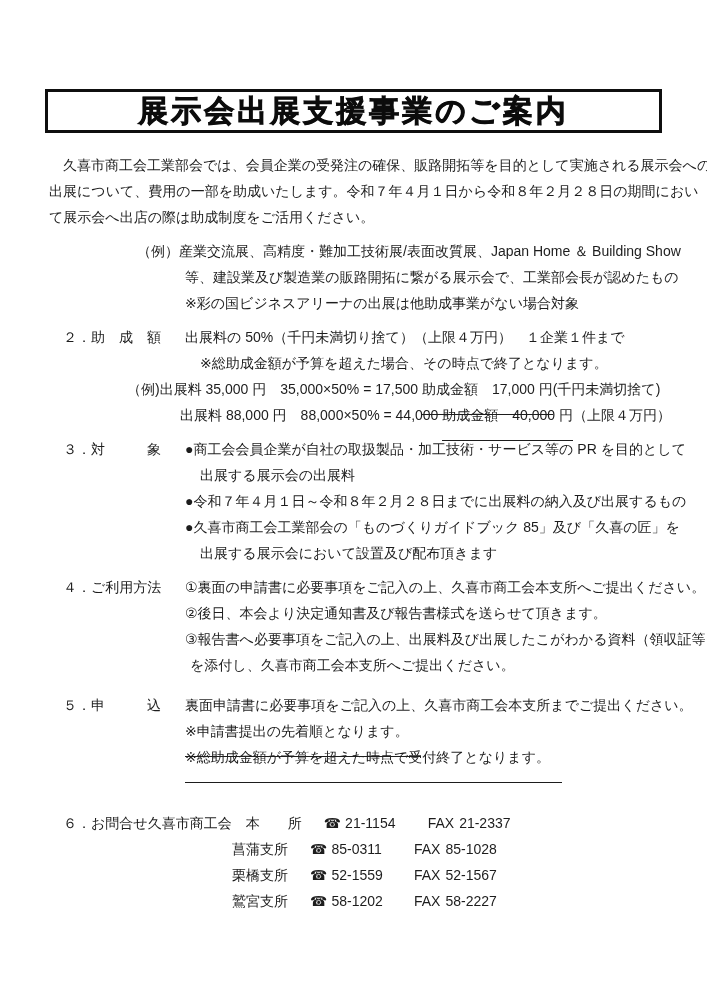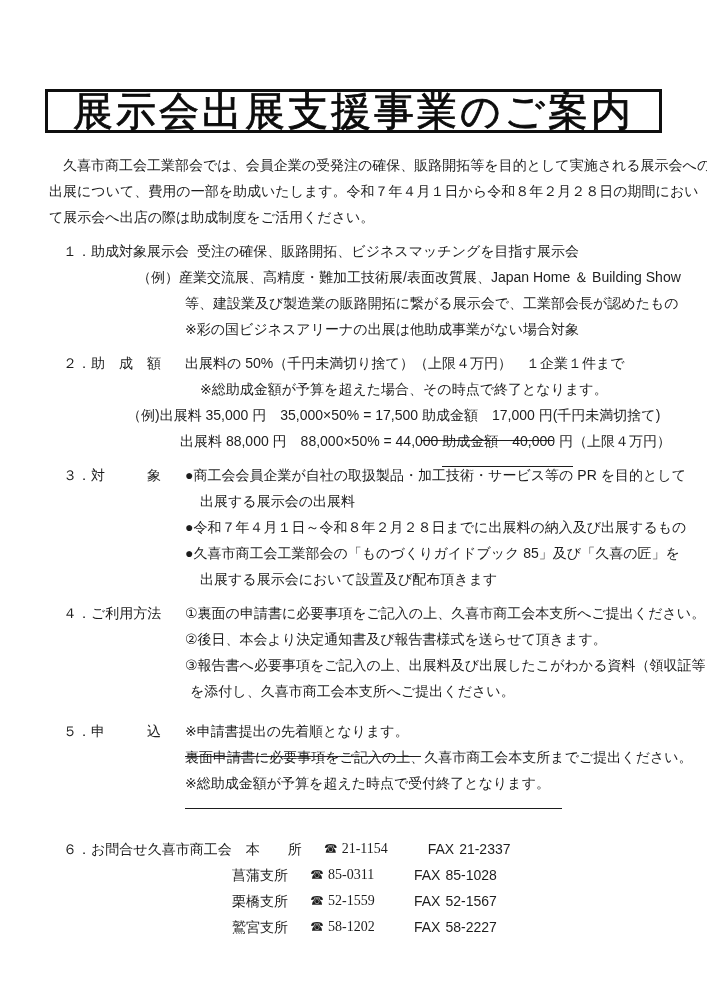--- a/index.html
+++ b/index.html
@@ -23,23 +23,23 @@
     margin: 89px 45px 0 45px;
     border: 3px solid #0f0f0f;
     height: 38px;
     display: flex;
     align-items: center;
     justify-content: center;
     box-sizing: content-box;
   }
   .title-box h1 {
     margin: 0;
-    font-size: 40px;
+    font-size: 30px;
     line-height: 30px;
-    font-weight: 400;
+    font-weight: 700;
     letter-spacing: 3px;
     color: #0c0c0c;
     -webkit-text-stroke: 0.8px #0c0c0c;
     white-space: nowrap;
   }
 
   
   .intro { margin-top: 19px; }
 
   
@@ -71,21 +71,21 @@
   }
   .ul-pad { padding-right: 12px; }
 
   
   .sec-contact { margin-top: 40px; }
   .c-row { display: flex; }
   .c-headcol { flex: 0 0 85px; box-sizing: border-box; padding-left: 14px; white-space: nowrap; }
   .c-org     { flex: 0 0 98px; white-space: nowrap; }
   .c-spacer  { flex: 0 0 183px; }
   .c-office  { flex: 0 0 78px; white-space: nowrap; }
-  .c-tel     { flex: 0 0 92px; white-space: nowrap; font-family: Liberation Serif, serif; }
+  .c-tel     { flex: 0 0 92px; white-space: nowrap; }
   .c-fax     { white-space: nowrap; }
   .phone-glyph { margin-right: 4px; }
   .fax-label { margin-right: 5px; padding-left: 12px; }
 </style>
 </head>
 <body>
 
 <div class="page">
 
   <div class="title-box">
@@ -94,23 +94,20 @@
 
   <div class="content">
 
     <div class="intro">
       <div class="line">　久喜市商工会工業部会では、会員企業の受発注の確保、販路開拓等を目的として実施される展示会への</div>
       <div class="line">出展について、費用の一部を助成いたします。令和７年４月１日から令和８年２月２８日の期間におい</div>
       <div class="line">て展示会へ出店の際は助成制度をご活用ください。</div>
     </div>
 
     <div class="sec">
-      <div class="line s1-head">
-        <span>１．助成対象展示会</span><span class="s1-lead">受注の確保、販路開拓、ビジネスマッチングを目指す展示会</span>
-      </div>
       <div class="s1-example">
         <div class="line">
           <span>（例）</span><span>産業交流展、高精度・難加工技術展/表面改質展、Japan Home ＆ Building Show</span>
         </div>
         <div class="s1-example-inner">
           <div class="line">等、建設業及び製造業の販路開拓に繋がる展示会で、工業部会長が認めたもの</div>
           <div class="line">※彩の国ビジネスアリーナの出展は他助成事業がない場合対象</div>
         </div>
       </div>
     </div>
@@ -146,22 +143,22 @@
         <div class="line">①裏面の申請書に必要事項をご記入の上、久喜市商工会本支所へご提出ください。</div>
         <div class="line">②後日、本会より決定通知書及び報告書様式を送らせて頂きます。</div>
         <div class="line">③報告書へ必要事項をご記入の上、出展料及び出展したこがわかる資料（領収証等）</div>
         <div class="line indent-5">を添付し、久喜市商工会本支所へご提出ください。</div>
       </div>
     </div>
 
     <div class="sec sec-row" style="margin-top:14px">
       <span class="sec-label">５．申　　　込</span>
       <div class="sec-body">
+        <div class="line">裏面申請書に必要事項をご記入の上、久喜市商工会本支所までご提出ください。</div>
         <div class="line"><span class="ul ul-pad">※申請書提出の先着順となります。</span></div>
-        <div class="line">裏面申請書に必要事項をご記入の上、久喜市商工会本支所までご提出ください。</div>
         <div class="line"><span class="ul ul-pad">※総助成金額が予算を超えた時点で受付終了となります。</span></div>
       </div>
     </div>
 
     <div class="sec sec-contact">
       <div class="c-row">
         <span class="c-headcol">６．お問合せ</span>
         <span class="c-org">久喜市商工会</span>
         <span class="c-office">本　　所</span>
         <span class="c-tel"><span class="phone-glyph">☎</span><span>21-1154</span></span>

